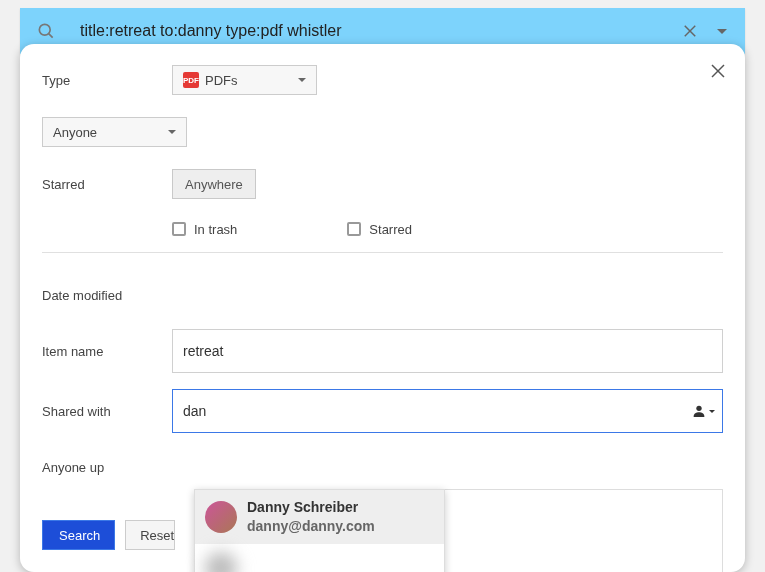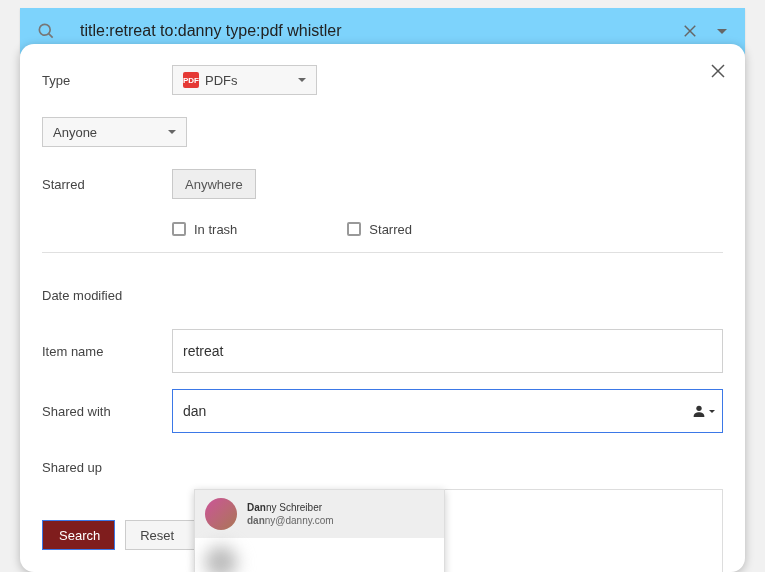--- a/index.html
+++ b/index.html
@@ -78,35 +78,35 @@
 
   .autocomplete {
     position: absolute; left: 174px; right: 300px; top: 445px;
     background: #fff; border: 1px solid #ddd; box-shadow: 0 2px 8px rgba(0,0,0,0.2);
     z-index: 5;
   }
   .ac-item { display:flex; align-items:center; padding: 8px 10px; gap: 10px; }
   .ac-item.selected { background: #eee; }
   .ac-item .avatar { width: 32px; height:32px; border-radius:50%; background: linear-gradient(135deg,#c59,#a75); flex-shrink:0;}
   .ac-item .avatar.blur { filter: blur(6px); background:#bbb; }
-  .ac-item .ac-text { font-size:10px; color:#333; line-height:1.35; }
+  .ac-item .ac-text { font-size:14px; color:#333; line-height:1.35;font-weight:bold; }
   .ac-item .ac-text .line2 { color:#666; }
   .ac-item.blurred { filter: blur(6px); }
 
   .info-box {
     position:absolute; right: 22px; top: 445px; width: 300px; height: 110px;
     border: 1px solid #ddd; background:#fff; display:flex; align-items:flex-end; justify-content:flex-end;
     padding: 0 16px 14px 0;
   }
   .learn-more { color:#1a73e8; font-size:13px; text-decoration:none; }
 
   .btn-row { position:absolute; left:22px; bottom:22px; display:flex; gap:10px; }
   .btn { height:30px; padding: 0 14px; font-size:13px; display:flex; align-items:center; border:1px solid #ccc; background:#f5f5f5; color:#444; cursor:pointer;}
-  .btn.primary { background:#7f1d1d; color:#fff; border-color:#3b78e7;padding-left:16px; }
-  .btn.reset { width:70px; overflow:hidden; }
+  .btn.primary { background:#1d4ed8; color:#fff; border-color:#3b78e7;padding-left:16px; }
+  .btn.reset { width:50px; overflow:hidden; }
 
   svg { display:block; }
 </style>
 </head>
 <body>
 
 <div class="search-bar">
   <span class="magnify">
     <svg viewBox="0 0 24 24" width="20" height="20" fill="none" stroke="currentColor" stroke-width="2">
       <circle cx="10.5" cy="10.5" r="6.5"></circle>
@@ -197,21 +197,21 @@
         <svg viewBox="0 0 24 24" width="16" height="16" fill="currentColor">
             <circle cx="12" cy="8" r="4"></circle>
             <path d="M4 20c0-4 4-6 8-6s8 2 8 6v1H4z"></path>
           </svg>
         <span class="tiny-caret"></span>
       </span>
     </div>
   </div>
 
   <div class="row" style="margin-bottom:22px;">
-    <div class="label">Shared up</div>
+    <div class="label">Anyone up</div>
     <div class="field"></div>
   </div>
 
   <div class="btn-row">
     <button class="btn primary">Search</button>
     <button class="btn reset">Reset</button>
   </div>
 
   <div class="autocomplete">
     <div class="ac-item selected">

